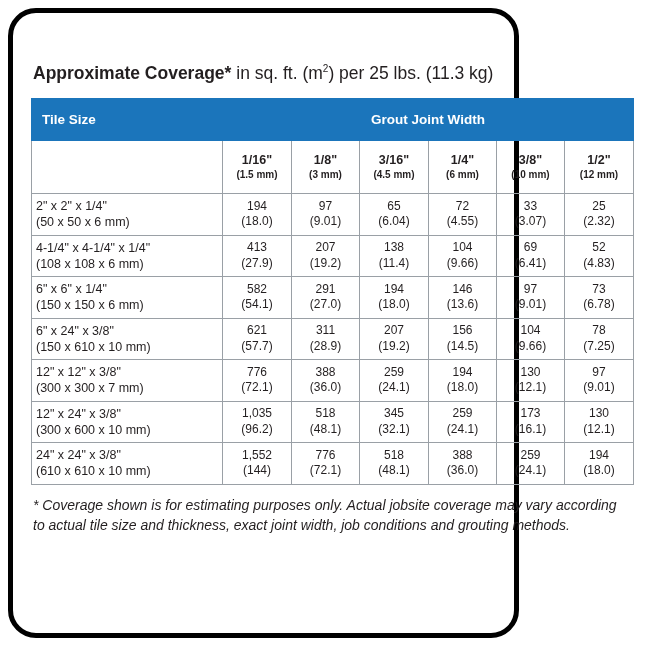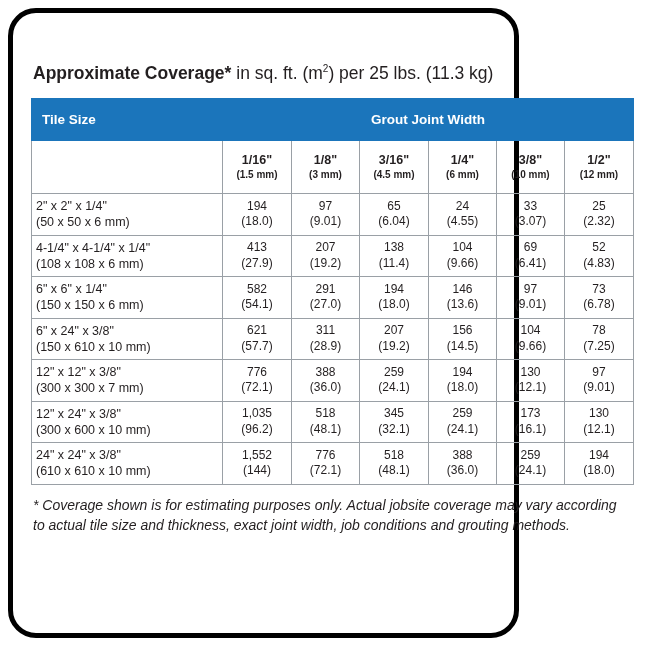--- a/index.html
+++ b/index.html
@@ -175,21 +175,21 @@
           </td>
           <td class="val">
             <span>97</span>
             <span class="metric">(9.01)</span>
           </td>
           <td class="val">
             <span>65</span>
             <span class="metric">(6.04)</span>
           </td>
           <td class="val">
-            <span>24</span>
+            <span>72</span>
             <span class="metric">(4.55)</span>
           </td>
           <td class="val">
             <span>33</span>
             <span class="metric">(3.07)</span>
           </td>
           <td class="val">
             <span>25</span>
             <span class="metric">(2.32)</span>
           </td>

